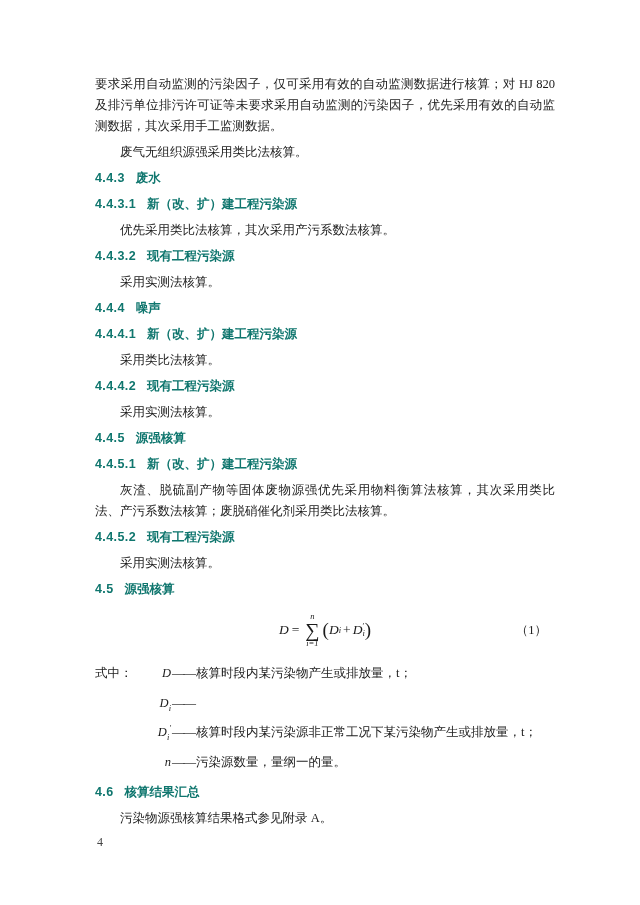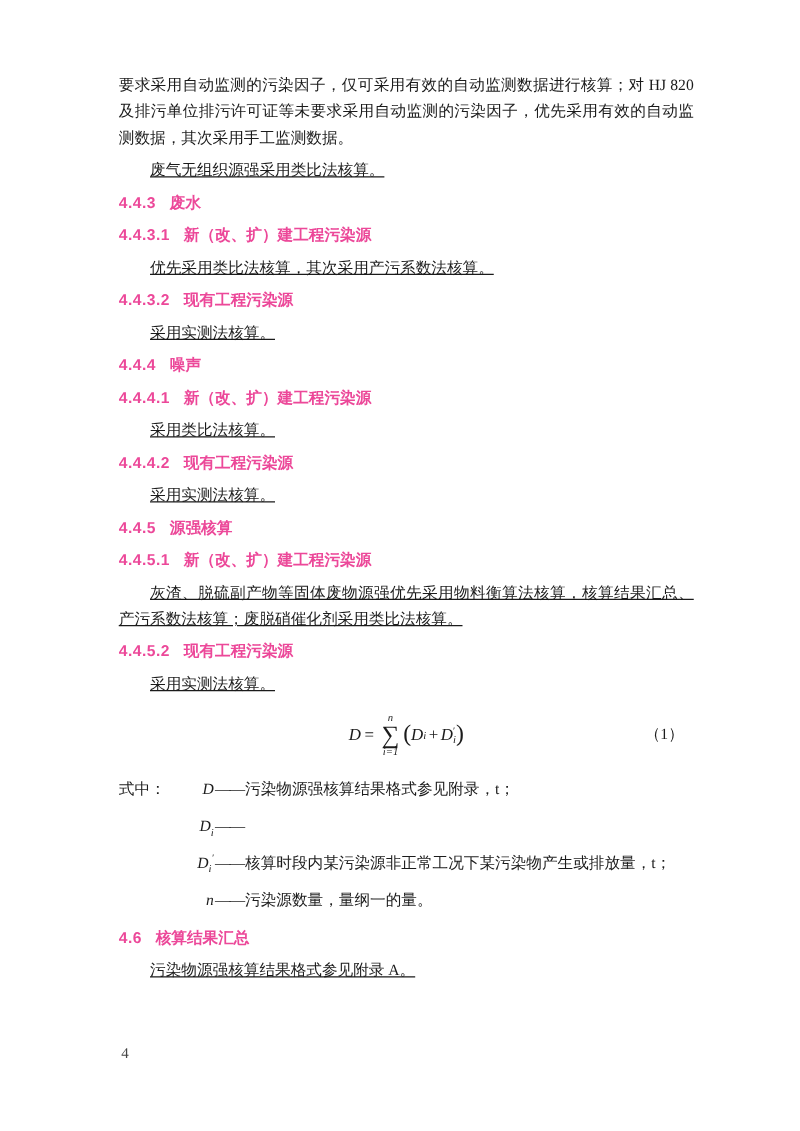--- a/index.html
+++ b/index.html
@@ -5,37 +5,37 @@
   html,body { margin:0; padding:0; }
   body {
     width:640px; height:905px;
     background:#ffffff;
     position:relative;
     font-family:"Liberation Serif","DejaVu Serif",serif;
     color:#1b1b1b;
     -webkit-font-smoothing:antialiased;
   }
   .page { position:absolute; inset:0; background:#ffffff; overflow:hidden; }
-  .content { position:absolute; left:95px; top:58px; width:460px; }
+  .content { position:absolute; left:95px; top:74px; width:460px; }
 
   p.body {
     margin:0 0 5px 0;
     font-size:12.5px;
     line-height:21px;
     text-align:justify;
   }
-  .indent { text-indent:25px;text-decoration:underline; }
+  .indent { text-indent:25px; }
 
   .heading {
     font-family:"Liberation Sans","DejaVu Sans",sans-serif;
     font-weight:700;
     font-size:12.5px;
     line-height:21px;
     margin:4px 0 5px 0;
-    color:#ec4899;
+    color:#0f766e;
   }
   .hnum { margin-right:11px; letter-spacing:0.4px; }
 
   
   .formula-row {
     position:relative;
     margin:7px 0 6px 0;
     height:46px;
     display:flex; align-items:center; justify-content:center;
   }
@@ -85,24 +85,25 @@
     <p class="body indent">采用实测法核算。</p>
 
     <div class="heading"><span class="hnum">4.4.4</span><span>噪声</span></div>
     <div class="heading"><span class="hnum">4.4.4.1</span><span>新（改、扩）建工程污染源</span></div>
     <p class="body indent">采用类比法核算。</p>
     <div class="heading"><span class="hnum">4.4.4.2</span><span>现有工程污染源</span></div>
     <p class="body indent">采用实测法核算。</p>
 
     <div class="heading"><span class="hnum">4.4.5</span><span>源强核算</span></div>
     <div class="heading"><span class="hnum">4.4.5.1</span><span>新（改、扩）建工程污染源</span></div>
-    <p class="body indent">灰渣、脱硫副产物等固体废物源强优先采用物料衡算法核算，核算结果汇总、产污系数法核算；废脱硝催化剂采用类比法核算。</p>
+    <p class="body indent">灰渣、脱硫副产物等固体废物源强优先采用物料衡算法核算，其次采用类比法、产污系数法核算；废脱硝催化剂采用类比法核算。</p>
     <div class="heading"><span class="hnum">4.4.5.2</span><span>现有工程污染源</span></div>
     <p class="body indent">采用实测法核算。</p>
 
+    <div class="heading"><span class="hnum">4.5</span><span>源强核算</span></div>
 
     <div class="formula-row">
       <span class="formula">
         <span class="var">D</span>
         <span class="eq-sign">=</span>
         <span class="sum">
           <span class="sum-sup">n</span>
           <span class="sigma">∑</span>
           <span class="sum-sub">i=1</span>
         </span>
@@ -118,21 +119,21 @@
         <span class="paren">)</span>
       </span>
       <span class="eq-num">（1）</span>
     </div>
 
     <div class="where">
       <div class="where-line">
         <span class="where-label">式中：</span>
         <span class="where-var"><span class="var">D</span><sub></sub><sup></sup></span>
         <span class="where-dash">——</span>
-        <span class="where-desc">污染物源强核算结果格式参见附录，t；</span>
+        <span class="where-desc">核算时段内某污染物产生或排放量，t；</span>
       </div>
       <div class="where-line">
         <span class="where-label"></span>
         <span class="where-var"><span class="var">D</span><sub>i</sub><sup></sup></span>
         <span class="where-dash">——</span>
       </div>
       <div class="where-line">
         <span class="where-label"></span>
         <span class="where-var"><span class="var">D</span><sub>i</sub><sup>′</sup></span>
         <span class="where-dash">——</span>

